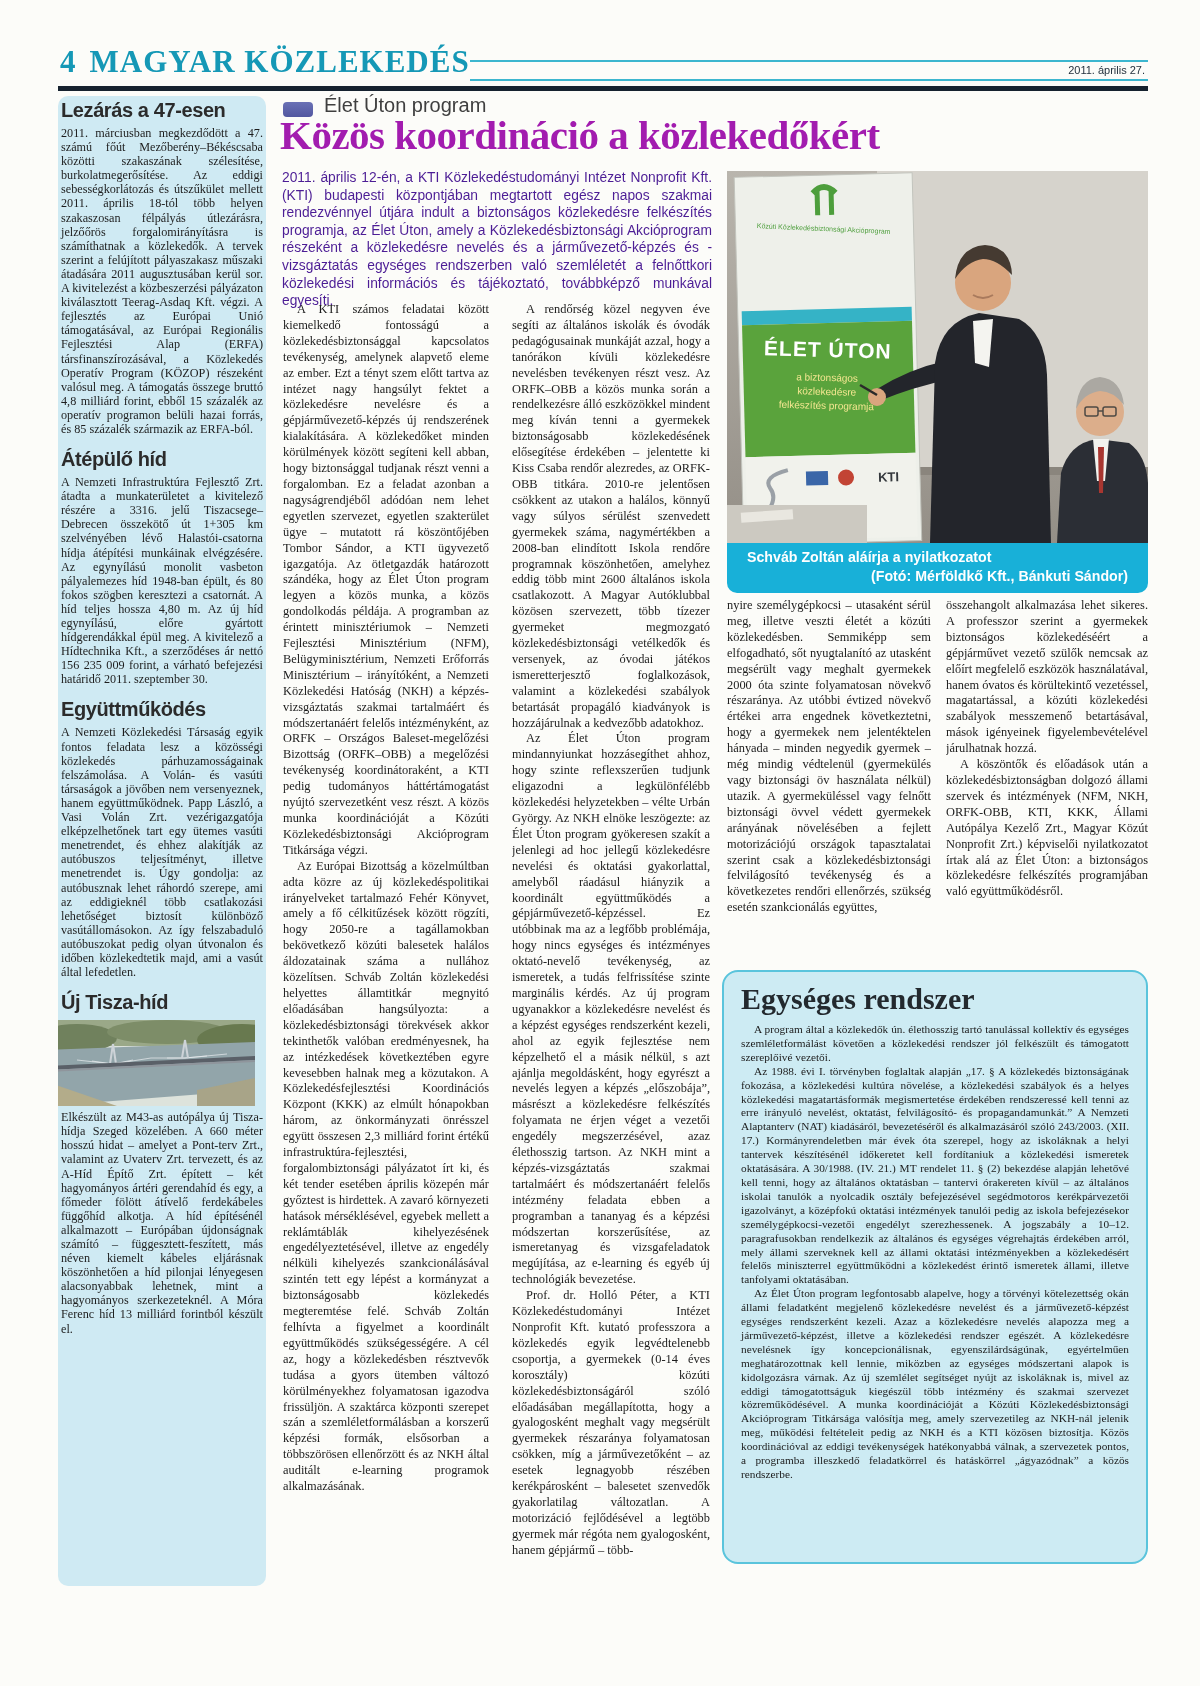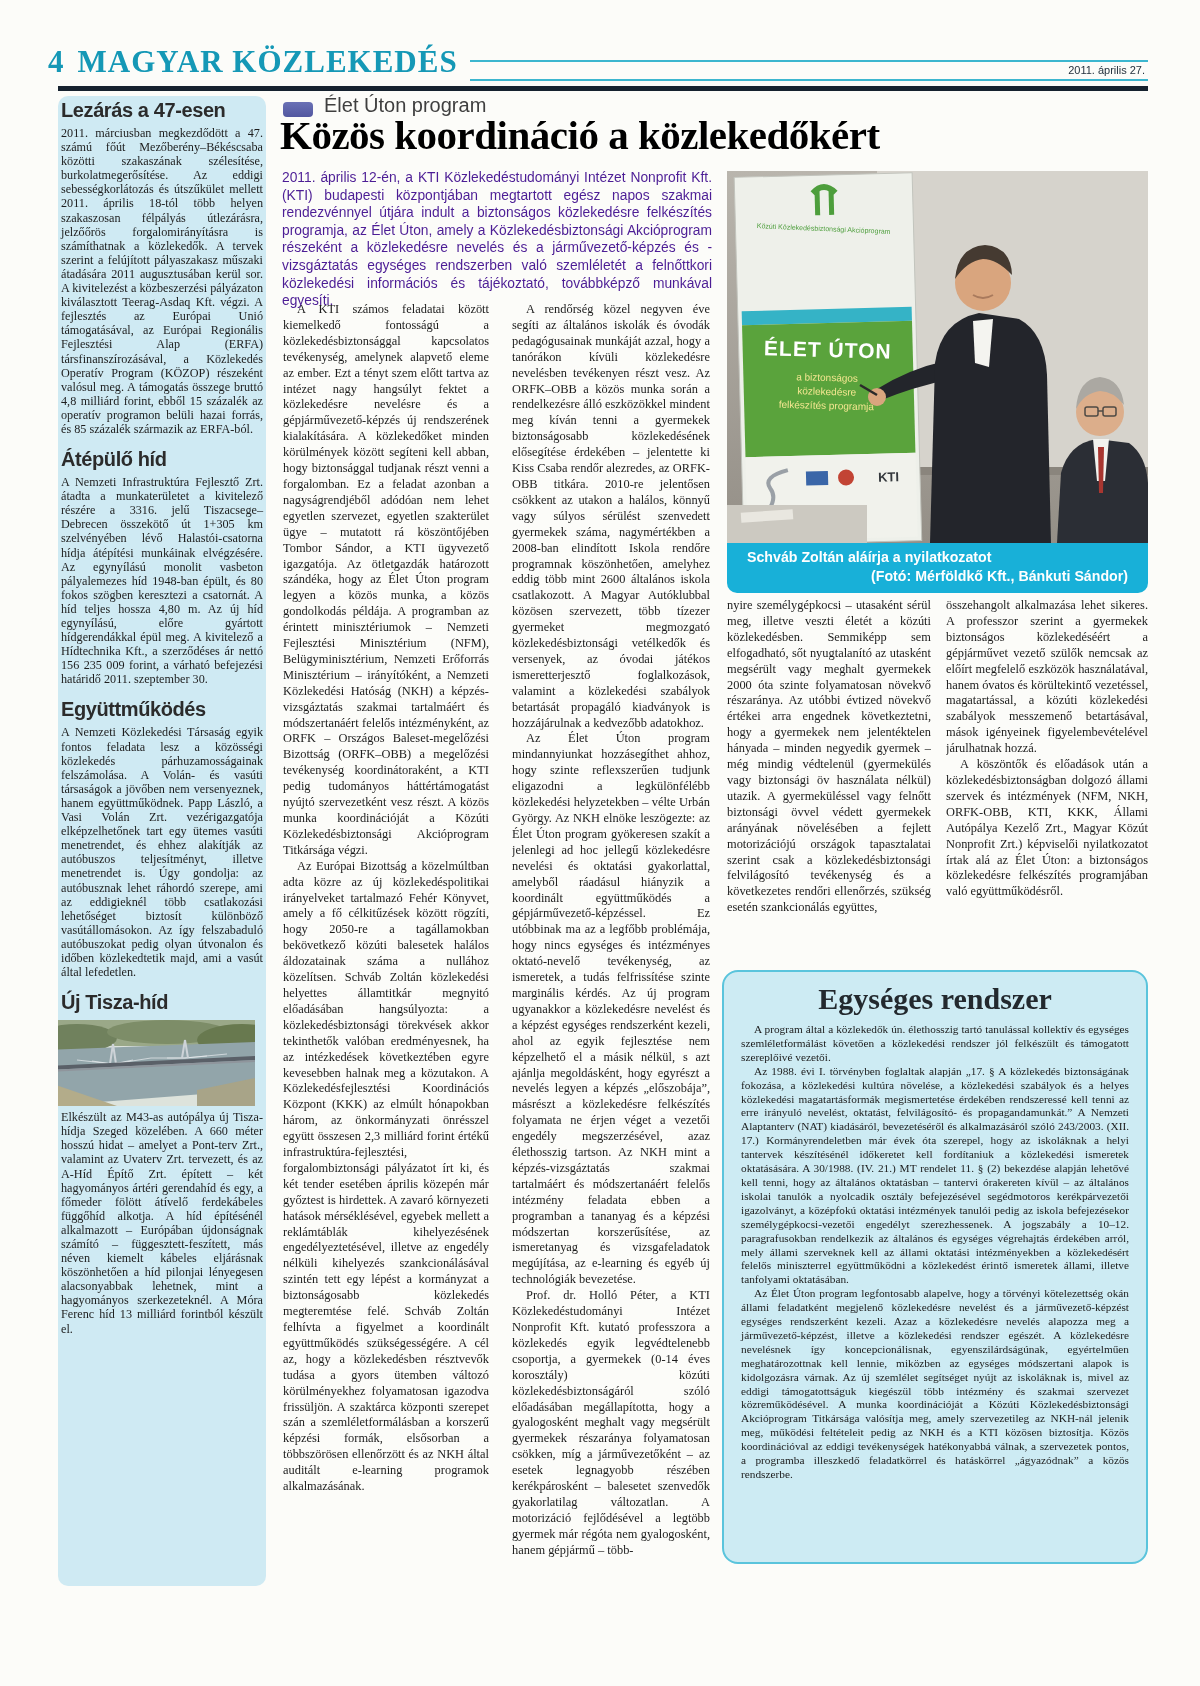--- a/index.html
+++ b/index.html
@@ -1,19 +1,19 @@
 <!DOCTYPE html>
 <html lang="hu"><head>
 <meta charset="utf-8">
 <style>
   html,body{margin:0;padding:0;background:#e8e8e6;}
   .page{position:relative;width:1200px;height:1686px;background:#fcfcf9;margin:0 auto;
         font-family:"Liberation Serif",serif;overflow:hidden;}
   
-  .masthead-row{position:absolute;left:48px;top:44px;white-space:nowrap;
+  .masthead-row{position:absolute;left:60px;top:44px;white-space:nowrap;
         font-family:"Liberation Serif",serif;font-weight:bold;color:#1598b6;}
   .pagenum{font-size:31px;margin-right:14px;}
   .masthead{font-size:31px;letter-spacing:1px;}
   .rule{position:absolute;height:2px;background:#3cb6cf;}
   .rule1{left:470px;top:60px;width:678px;}
   .rule2{left:470px;top:79px;width:678px;}
   .date{position:absolute;left:960px;top:64px;width:185px;text-align:right;
         font-family:Liberation Sans, sans-serif;font-size:11px;color:#25323e;}
   .dark-rule{position:absolute;left:58px;top:86px;width:1090px;height:5px;background:#16222f;}
   
@@ -25,21 +25,21 @@
   .sidebar p{font-size:12.2px;line-height:14.1px;text-align:justify;color:#1d1d1d;margin:0;
         hyphens:auto;}
   .bridge-photo{display:block;margin:6px -14px 4px;width:208px;height:86px;}
   
   .kicker{position:absolute;left:283px;top:94px;display:flex;align-items:flex-end;gap:11px;
         font-family:"Liberation Sans",sans-serif;font-size:20px;color:#3f3f3f;}
   .kicker-icon{width:30px;height:15px;border-radius:4px;
         background:linear-gradient(180deg,#6a71b5,#5257a0);display:inline-block;}
   .headline{position:absolute;left:280px;top:114px;width:880px;margin:0;
         font-family:"Liberation Serif",serif;font-weight:bold;font-size:41px;line-height:1.04;
-        letter-spacing:-0.5px;color:#000000;}
+        letter-spacing:-0.5px;color:#a21caf;}
   .lead{position:absolute;left:282px;top:169px;width:430px;margin:0;
         font-family:"Liberation Sans",sans-serif;font-size:13.8px;line-height:17.6px;
         color:#4c1d95;text-align:justify;}
   .bodycol{position:absolute;overflow:hidden;}
   .bodycol p{font-size:12.4px;line-height:15.9px;text-align:justify;color:#1b1b1b;
         margin:0;text-indent:14px;hyphens:auto;}
   .bodycol p.noindent{text-indent:0;}
   .col1{left:283px;top:302px;width:206px;height:1280px;}
   .col2{left:512px;top:302px;width:198px;height:1280px;}
   .col3{left:727px;top:598px;width:204px;height:366px;}
@@ -47,21 +47,21 @@
   
   .photo-block{position:absolute;left:727px;top:171px;width:421px;}
   .photo-block svg{display:block;}
   .caption{background:#18b0d8;color:#fff;border-radius:0 0 10px 10px;padding:5px 20px 7px;
         font-family:"Liberation Sans",sans-serif;font-weight:bold;font-size:14.2px;line-height:19px;}
   .caption .line2{text-align:right;}
   
   .infobox{position:absolute;left:722px;top:970px;width:426px;height:594px;box-sizing:border-box;
         background:#cdebf3;border:2px solid #5ac4dc;border-radius:16px;padding:8px 17px;overflow:hidden;}
   .infobox h2{font-family:"Liberation Serif",serif;font-weight:bold;font-size:30px;
-        color:#23292e;text-align:center;margin:2px 0 7px;}
+        color:#23292e;margin:2px 0 7px;}
   .infobox p{font-size:11.3px;line-height:13.9px;text-align:justify;color:#1c1c1c;
         margin:0;text-indent:13px;hyphens:auto;}
 </style>
 </head>
 <body>
 
 <div class="page">
 
   <div class="masthead-row">
     <span class="pagenum">4</span><span class="masthead">MAGYAR KÖZLEKEDÉS</span>

